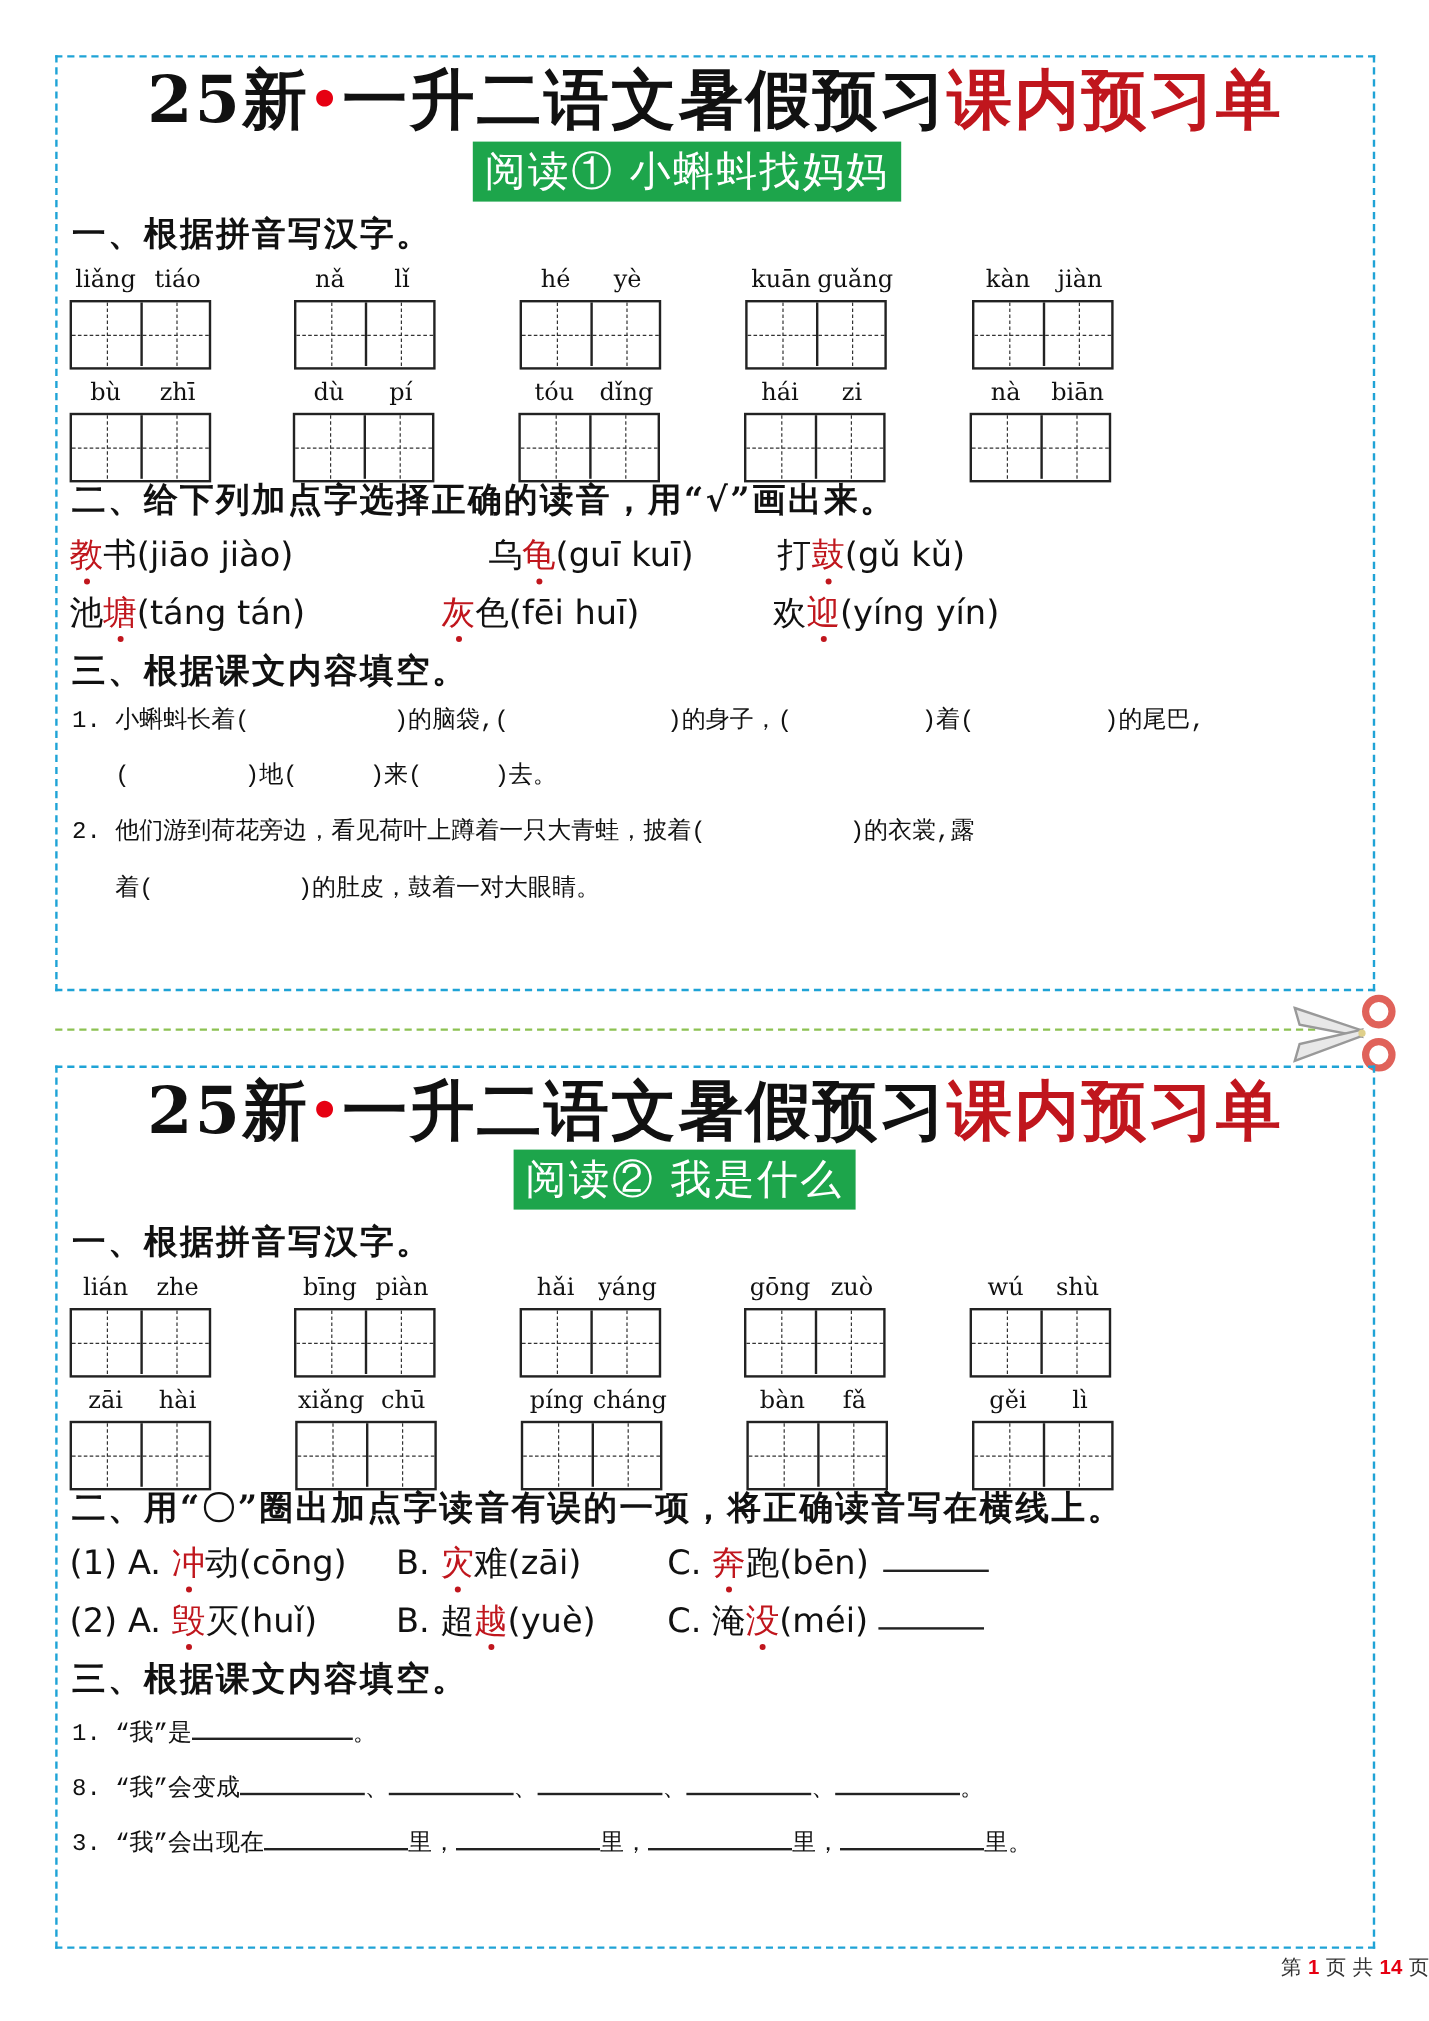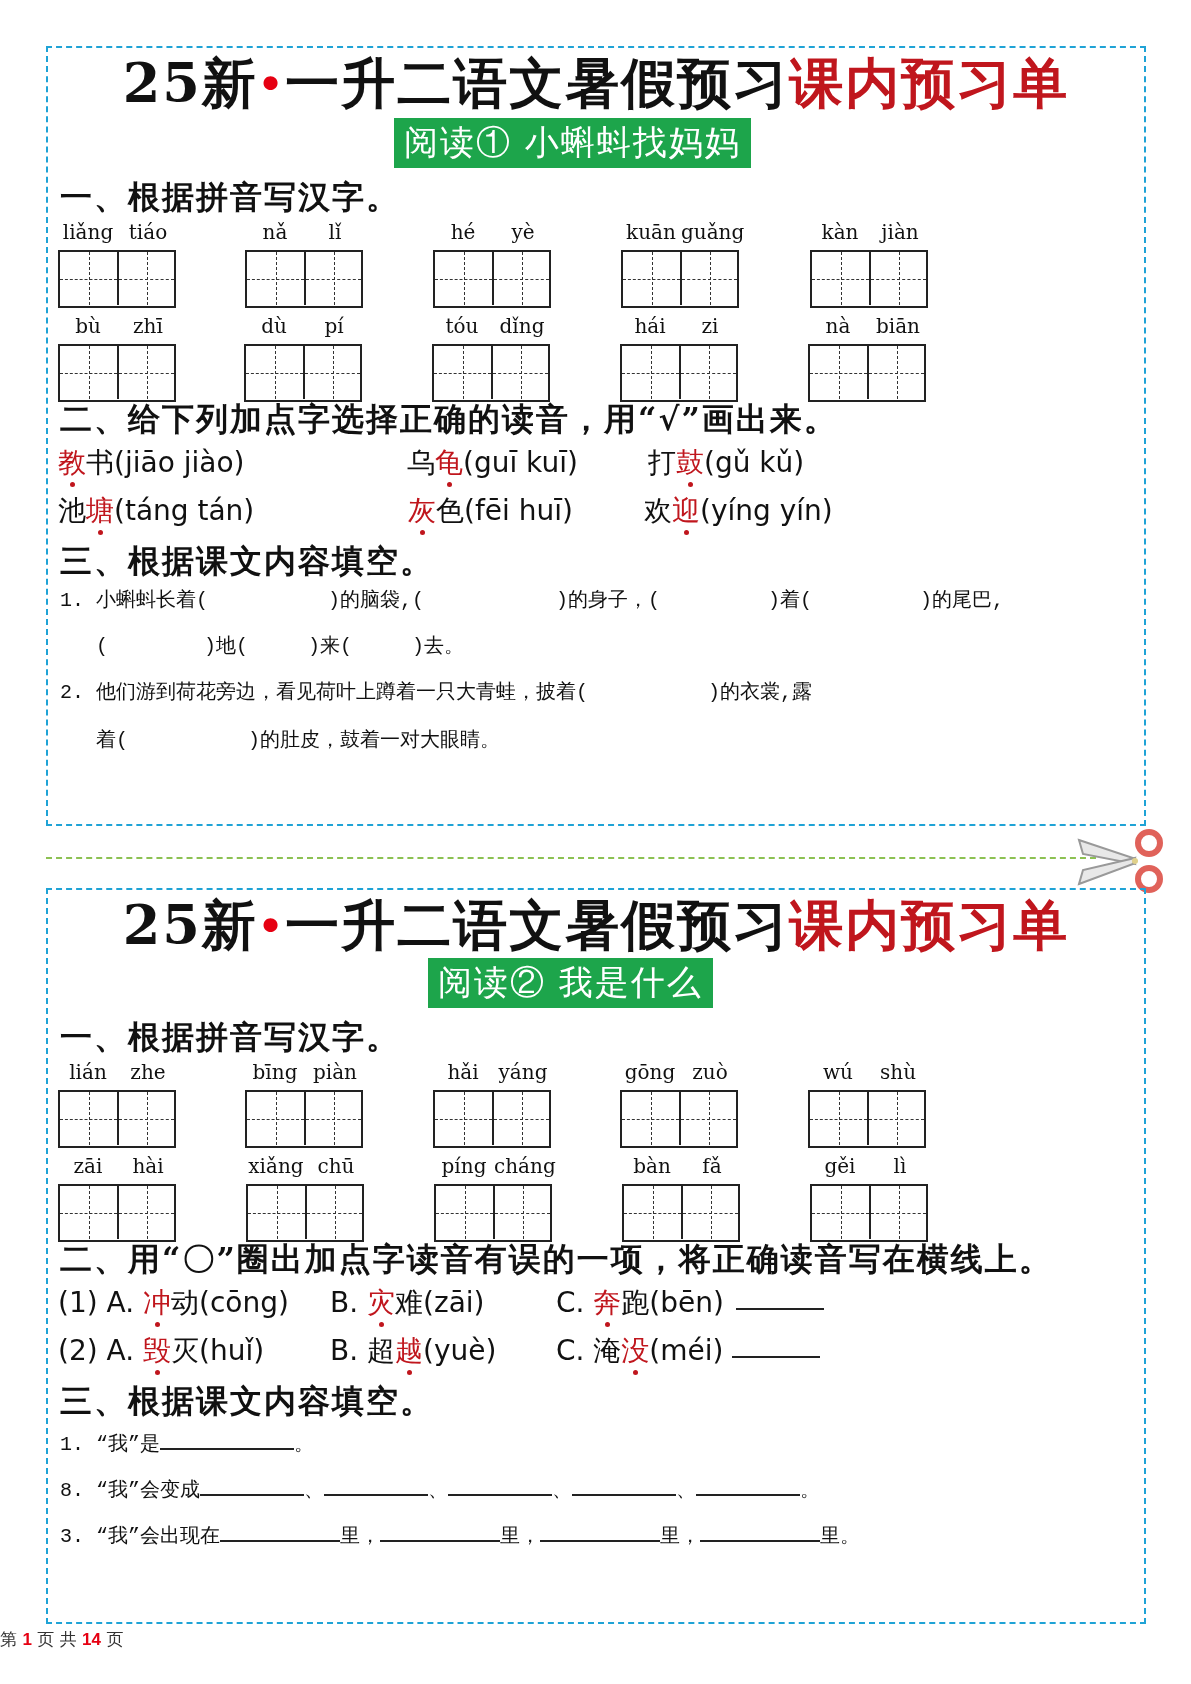--- a/index.html
+++ b/index.html
@@ -11,37 +11,37 @@
   #card2 { top: 888px; height: 736px; }
   .cut-line { position: absolute; left: 46px; top: 857px; width: 1050px;
               border-top: 2px dashed #8cc152; }
   .scissors { position: absolute; left: 1075px; top: 826px; width: 90px; height: 70px; }
   .title { position: absolute; left: 0; right: 0; text-align: center;
            font-size: 54px; font-weight: bold; letter-spacing: 2px; white-space: nowrap; }
   .title .dot { color: #e60012; font-size: 40px; vertical-align: middle; position: relative; top: -4px; }
   .title .red { color: #c0161d; }
   .subtitle { position: absolute; background: #1da54b; color: #fff;
               font-size: 34px; padding: 2px 10px; white-space: nowrap; letter-spacing: 2px; }
-  .section-h { position: absolute; left: 12px; font-size: 32px; font-weight: bold; white-space: nowrap; letter-spacing: 2px; }
+  .section-h { position: absolute; left: 12px; font-size: 28px; font-weight: bold; white-space: nowrap; letter-spacing: 2px; }
   .grid-row { position: absolute; left: 10px; height: 94px; width: 1080px; }
   .word { position: absolute; width: 120px; top: 0; }
   .word .py { display: flex; height: 30px; font-family: "DejaVu Serif", serif; font-size: 20px; }
   .word .py span { width: 60px; text-align: center; }
   .word .boxes { display: flex; border: 2.5px solid #222; width: 118px; height: 58px; box-sizing: border-box; }
   .tian { width: 57px; height: 53px; position: relative; box-sizing: border-box; }
   .tian + .tian { border-left: 2.5px solid #222; }
   .tian::before { content: ""; position: absolute; left: 50%; top: 0; bottom: 0; border-left: 1.5px dashed #333; }
   .tian::after { content: ""; position: absolute; top: 50%; left: 0; right: 0; border-top: 1.5px dashed #333; }
   .line { position: absolute; left: 12px; font-size: 20px; white-space: nowrap; font-family: Liberation Mono, monospace; }
   .q-item { position: absolute; font-size: 28px; white-space: nowrap; font-family: "DejaVu Sans", sans-serif; }
   .em { color: #c0161d; position: relative; }
   .em::after { content: ""; position: absolute; left: 50%; bottom: -8px; width: 5px; height: 5px; margin-left: -2.5px;
                background: #c0161d; border-radius: 50%; }
   .blank { display: inline-block; border-bottom: 2px solid #222; height: 22px; vertical-align: baseline; }
-  .footer { position: absolute; top: 1628px; left: 0; right: 0; text-align: left; font-size: 17px; color: #333; }
+  .footer { position: absolute; top: 1628px; left: 0; right: 0; text-align: right; font-size: 17px; color: #333; }
   .footer .num { color: #e60012; font-weight: bold; font-family: "Liberation Sans", sans-serif; }
 </style>
 </head>
 <body>
 
 <div class="card" id="card1">
   <div class="title" style="top:0px;">
     <span>25新</span><span class="dot">•</span><span>一升二语文暑假预习</span><span class="red">课内预习单</span>
   </div>
   <div class="subtitle" style="left:346px; top:70px;">阅读① 小蝌蚪找妈妈</div>
@@ -153,21 +153,21 @@
         </div>
       </div>
   </div>
 
   <div class="section-h" style="top:350px;">二、给下列加点字选择正确的读音，用“√”画出来。</div>
 
   <div class="q-item" style="left:10px; top:396px;"><span></span><span class="em">教</span><span>书</span><span>(jiāo   jiào)</span></div>
   <div class="q-item" style="left:320px; top:396px;margin-left:39px;"><span>乌</span><span class="em">龟</span><span></span><span>(guī   kuī)</span></div>
   <div class="q-item" style="left:600px; top:396px;"><span>打</span><span class="em">鼓</span><span></span><span>(gǔ        kǔ)</span></div>
   <div class="q-item" style="left:10px; top:444px;"><span>池</span><span class="em">塘</span><span></span><span>(táng   tán)</span></div>
-  <div class="q-item" style="left:320px; top:444px;margin-left:40px;"><span></span><span class="em">灰</span><span>色</span><span>(fēi   huī)</span></div>
+  <div class="q-item" style="left:320px; top:444px;"><span></span><span class="em">灰</span><span>色</span><span>(fēi   huī)</span></div>
   <div class="q-item" style="left:596px; top:444px;"><span>欢</span><span class="em">迎</span><span></span><span>(yíng     yín)</span></div>
 
   <div class="section-h" style="top:492px;">三、根据课文内容填空。</div>
   <div class="line" style="top:538px; white-space:pre;">1. 小蝌蚪长着(          )的脑袋,(           )的身子，(         )着(         )的尾巴,</div>
   <div class="line" style="top:584px; white-space:pre;">   (        )地(     )来(     )去。</div>
   <div class="line" style="top:630px; white-space:pre;">2. 他们游到荷花旁边，看见荷叶上蹲着一只大青蛙，披着(          )的衣裳,露</div>
   <div class="line" style="top:678px; white-space:pre;">   着(          )的肚皮，鼓着一对大眼睛。</div>
 </div>
 
 <div class="cut-line"></div>

